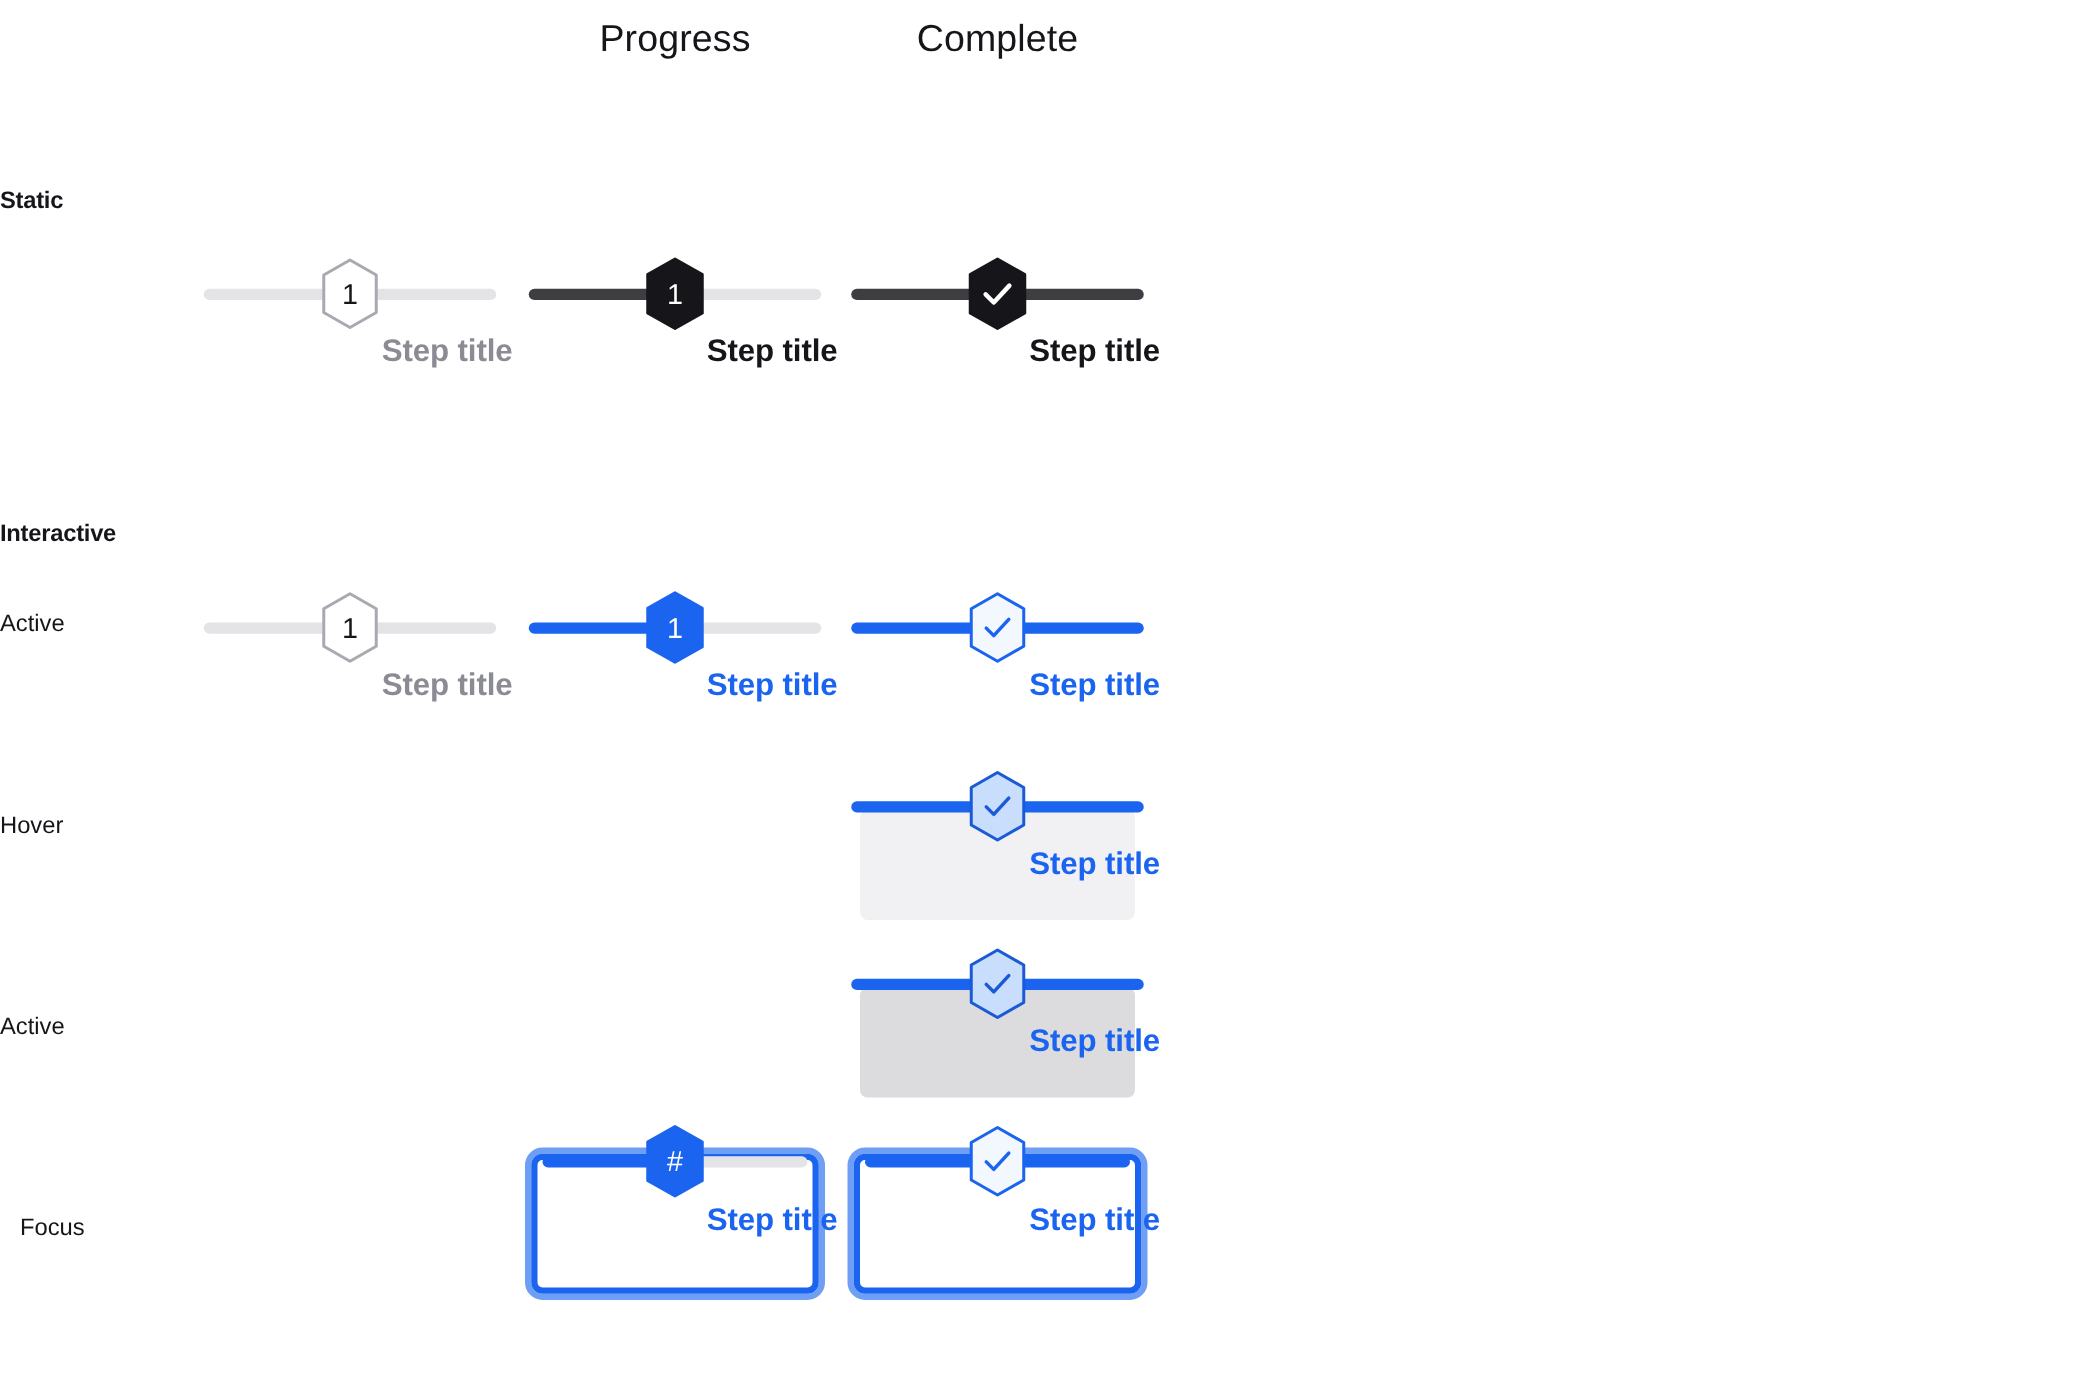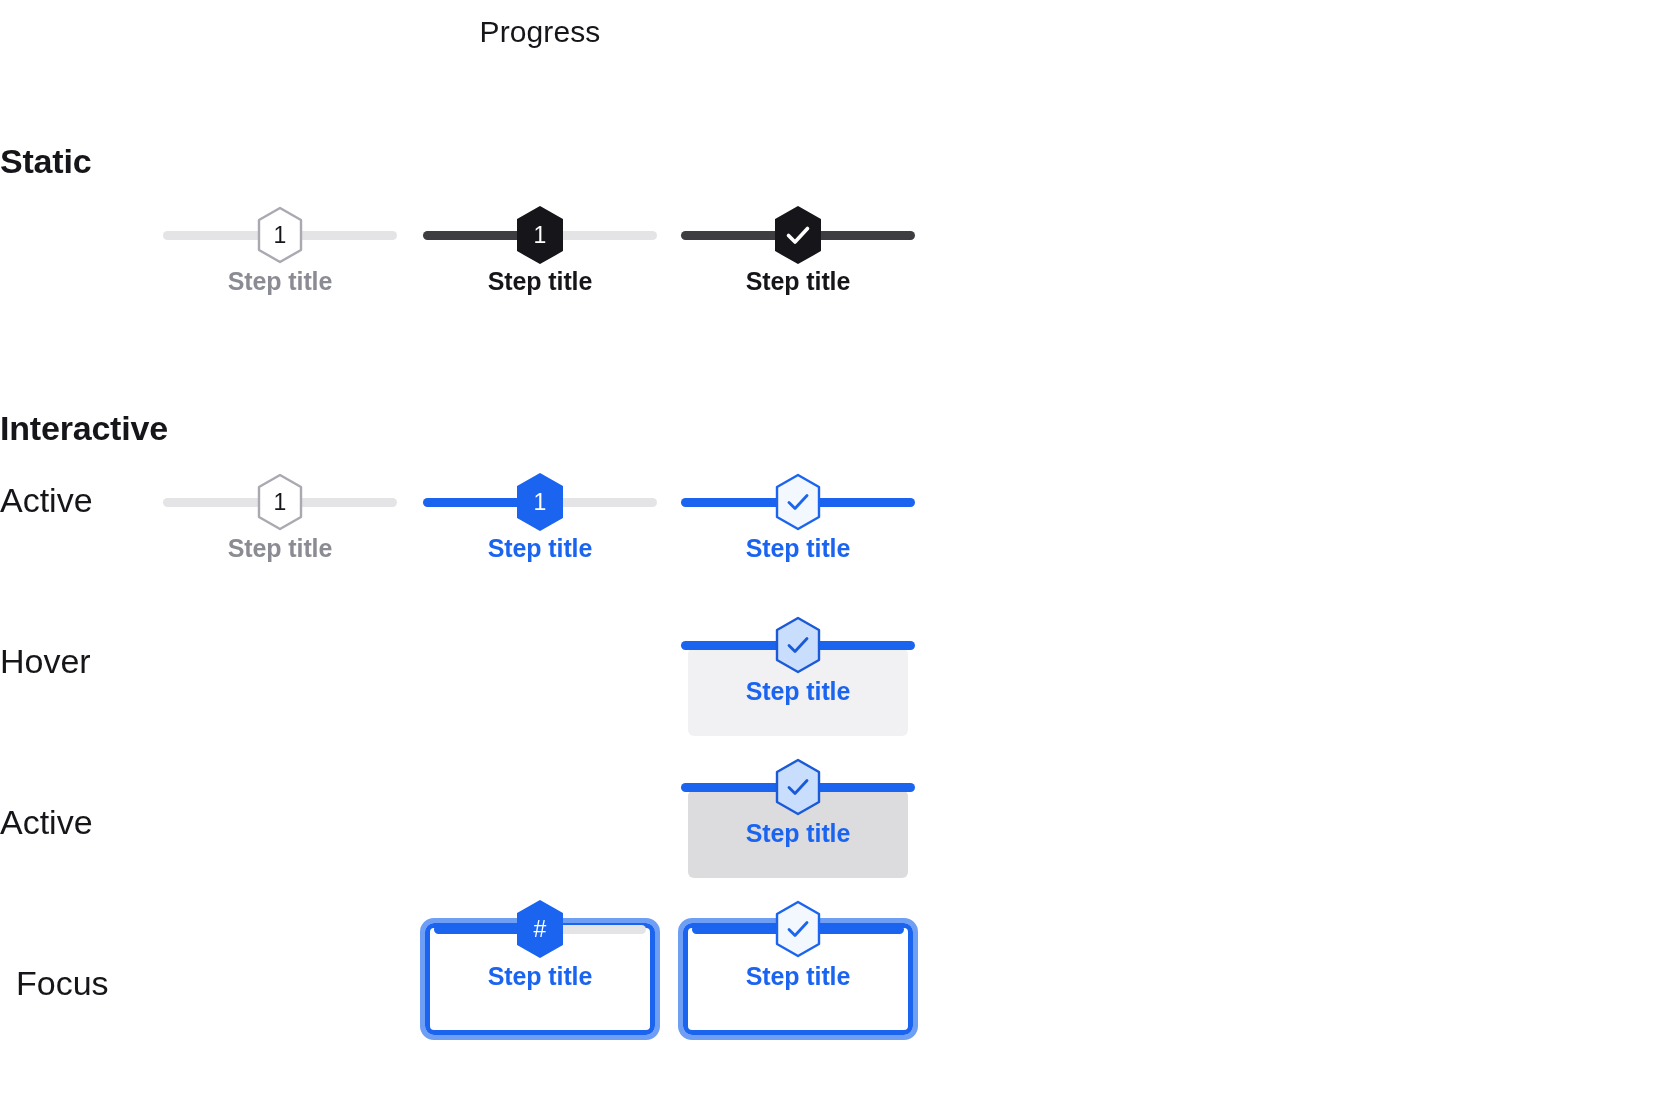--- a/index.html
+++ b/index.html
@@ -32,21 +32,21 @@
     line-height: 38px;
     color: #16161a;
     font-weight: 400;
     letter-spacing: 0.1px;
   }
 
   
   .row-label {
     position: absolute;
     left: 0;
-    font-size: 34px;
+    font-size: 19px;
     line-height: 36px;
     color: #16161a;
     white-space: nowrap;
   }
   .row-label.group {
     font-weight: 700;
     letter-spacing: -0.2px;
   }
   .row-label.state {
     font-weight: 400;
@@ -105,21 +105,21 @@
     letter-spacing: 0;
     pointer-events: none;
   }
 
   
   .title {
     position: absolute;
     left: 0;
     right: 0;
     top: 60px;
-    text-align: center;
+    text-align: right;
     font-size: 25px;
     line-height: 32px;
     font-weight: 700;
     letter-spacing: -0.1px;
     white-space: nowrap;
   }
   .c-grey  { color: #8b8b94; }
   .c-black { color: #16161a; }
   .c-blue  { color: #1a64f0; }
 
@@ -160,20 +160,21 @@
   .cell.is-focus .track { top: 27px; left: 24px; right: 24px; z-index: 3; }
   .cell.is-focus .hex   { top: 31px; }
   .cell.is-focus .title { top: 62px; z-index: 3; }
 </style>
 </head>
 <body>
 
 <div class="canvas">
 
   <div class="col-header" style="left:410px;">Progress</div>
+  <div class="col-header" style="left:668px;">Complete</div>
 
   <div class="row-label group" style="top:143px;">Static</div>
   <div class="row-label group" style="top:410px;">Interactive</div>
   <div class="row-label state" style="top:482px;">Active</div>
   <div class="row-label state" style="top:643px;text-align:right;">Hover</div>
   <div class="row-label state" style="top:804px;">Active</div>
   <div class="row-label state" style="top:965px;padding-left:16px;">Focus</div>
 
   <div class="cell" style="left:150px; top:205px;">
     <div class="track">

